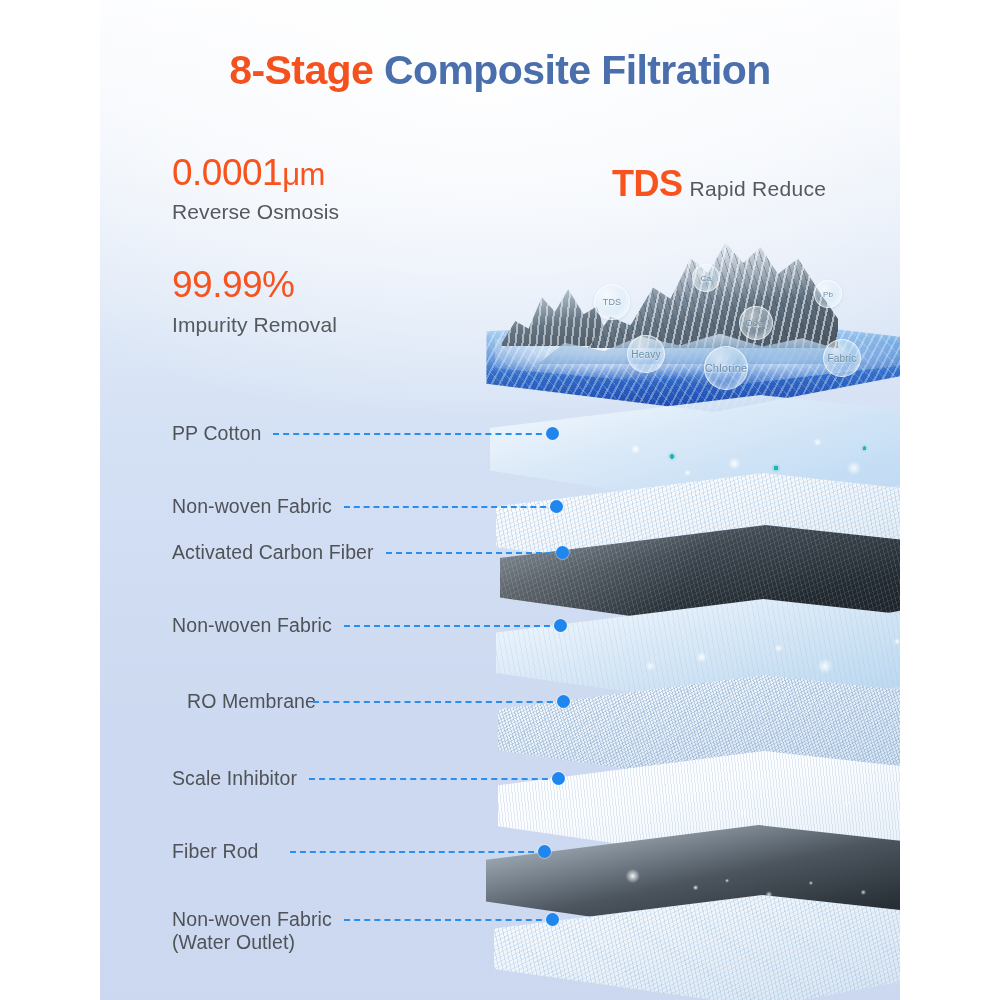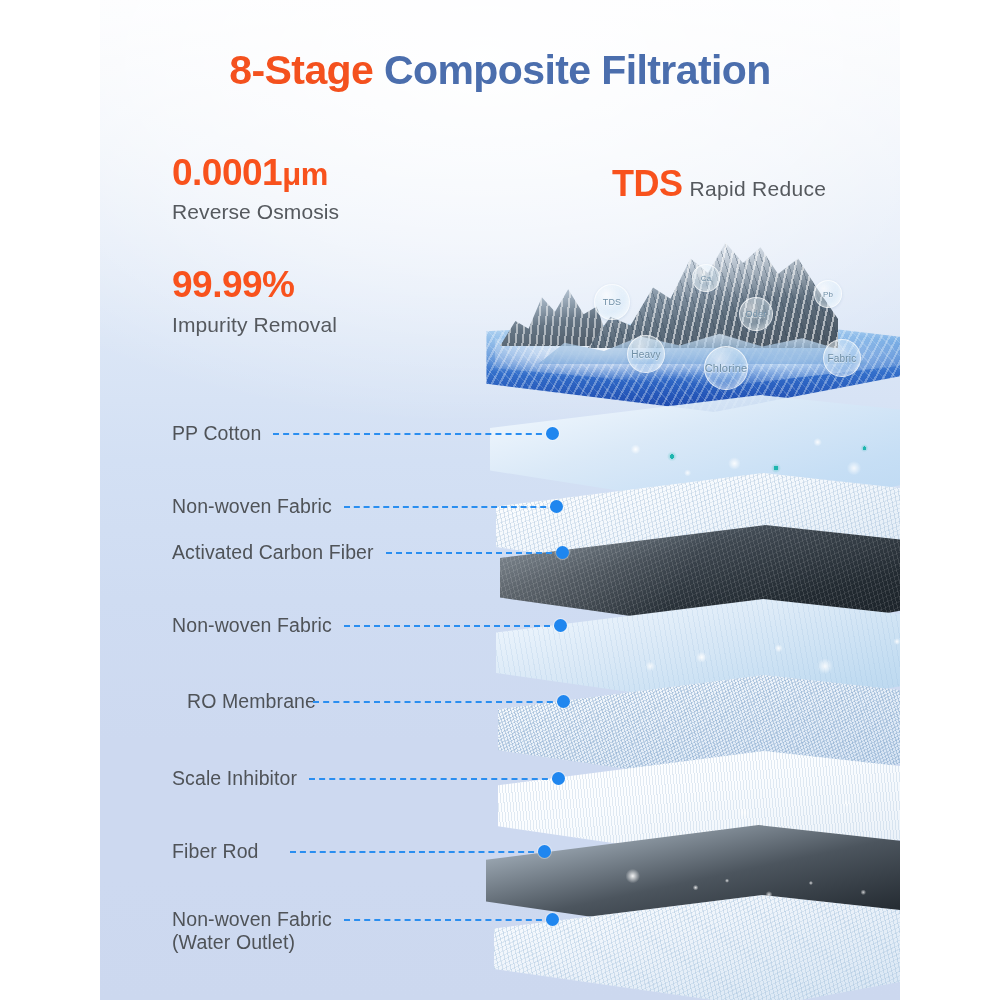--- a/index.html
+++ b/index.html
@@ -33,21 +33,21 @@
     text-align:center; font-size:41px; line-height:1.08;
     font-weight:bold; letter-spacing:-0.6px; white-space:nowrap;
     font-family:"Liberation Sans","DejaVu Sans",sans-serif;
   }
   .headline .hl-orange{ color:#f4511e; }
   .headline .hl-blue{ color:#4b6ead; }
 
   
   .stats{ position:absolute; left:172px; top:152px; width:330px; }
   .stat-big{
-    color:#f8521d; font-size:37px; font-weight:bold; letter-spacing:-0.5px;
+    color:#f8521d; font-size:37px; font-weight:normal; letter-spacing:-0.5px;
     line-height:1.12; white-space:nowrap;
   }
   .stat-big .unit{ font-size:31px; }
   .stat-sub{
     color:#55595e; font-size:21px; font-weight:400;
     margin-top:7px; letter-spacing:.1px; white-space:nowrap;
   }
   .stat-gap{ height:40px; }
 
   
@@ -181,21 +181,21 @@
     <div id="bubble-host">
         <div class="bubble" style="left: 116px; top: 62px; width: 36px; height: 36px; font-size: 9px;">
           <span>TDS</span>
         </div>
         <div class="bubble" style="left: 214px; top: 42px; width: 28px; height: 28px; font-size: 8px;">
           <span>Ca</span>
         </div>
         <div class="bubble" style="left: 336px; top: 58px; width: 28px; height: 28px; font-size: 8px;">
           <span>Pb</span>
         </div>
-        <div class="bubble" style="left: 261px; top: 75px; width: 34px; height: 34px; font-size: 9px;">
+        <div class="bubble" style="left: 261px; top: 84px; width: 34px; height: 34px; font-size: 9px;">
           <span>Oder</span>
         </div>
         <div class="bubble" style="left: 149px; top: 113px; width: 38px; height: 38px; font-size: 10px;">
           <span>Heavy</span>
         </div>
         <div class="bubble" style="left: 226px; top: 124px; width: 44px; height: 44px; font-size: 11px;">
           <span>Chlorine</span>
         </div>
         <div class="bubble" style="left: 345px; top: 117px; width: 38px; height: 38px; font-size: 10px;">
           <span>Fabric</span>

